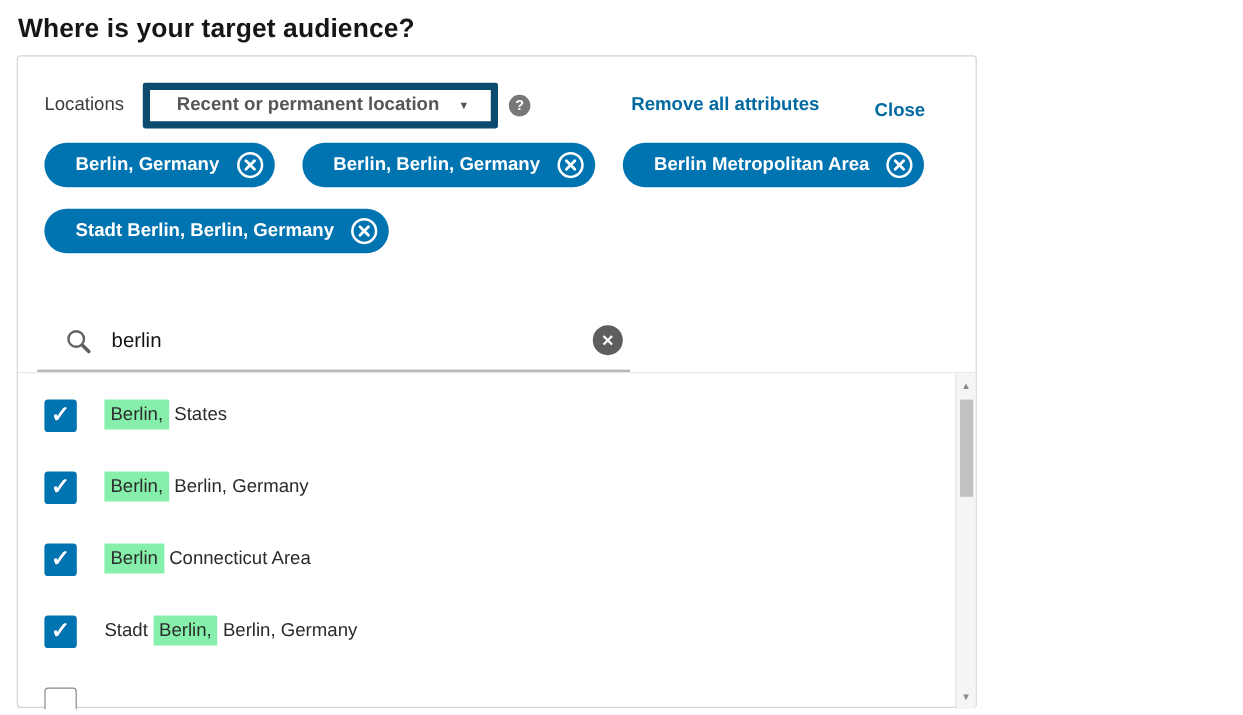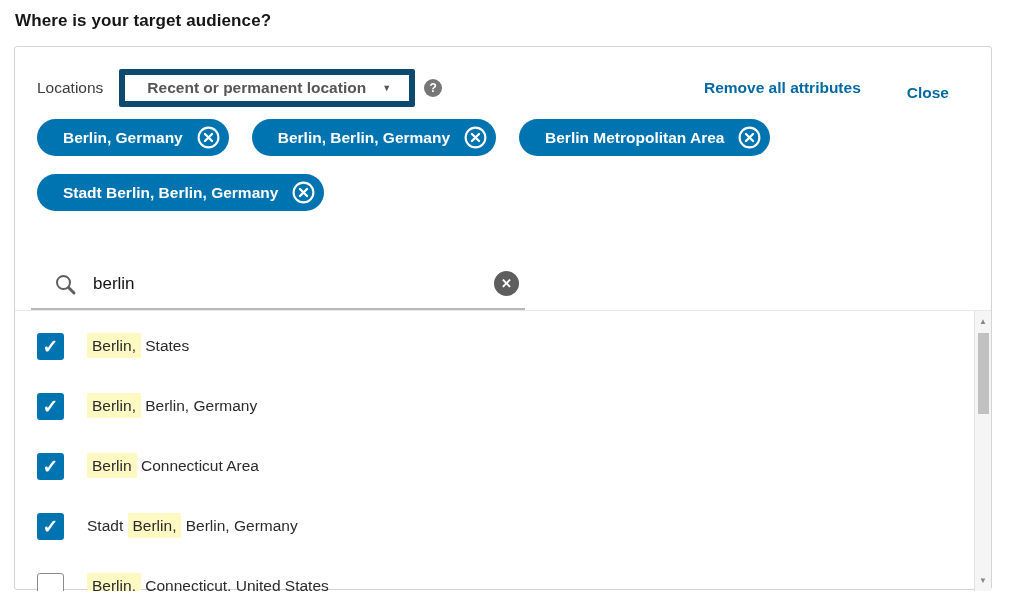--- a/index.html
+++ b/index.html
@@ -1,20 +1,20 @@
 <!DOCTYPE html>
 <html><head>
 <meta charset="utf-8">
 <style>
   * { margin:0; padding:0; box-sizing:border-box; }
   html,body { width:1036px; height:596px; background:#fff; overflow:hidden;
               font-family:"Liberation Sans", sans-serif; }
-  .page-title { margin:11px 0 0 15px; font-size:17px; font-weight:bold; color:#161616; letter-spacing:.1px; }
+  .page-title { margin:11px 0 0 15px; font-size:22px; font-weight:bold; color:#161616; letter-spacing:.1px; }
 
-  .panel { position:absolute; left:14px; top:46px; width:978px; height:544px;
+  .panel { position:absolute; left:14px; top:46px; width:800px; height:544px;
            background:#fff; border:1px solid #d4d4d4; border-radius:3px; }
 
   
   .panel-header { display:flex; align-items:center; padding:22px 42px 0 22px; height:60px; }
   .locations-label { font-size:15.5px; color:#3d3d3d; }
   .type-dropdown { display:flex; align-items:center; margin-left:16px; height:38px;
                    border:6px solid #0c4a6e; border-radius:2px; background:#fff;
                    padding:0 18px 0 22px; cursor:pointer; }
   .type-dropdown .dd-text { font-size:15.5px; font-weight:bold; color:#565656; }
   .type-dropdown .dd-caret { font-size:9px; color:#565656; margin-left:16px; }
@@ -42,21 +42,21 @@
 
   
   .list-area { border-top:1px solid #e9e9e9; height:281px; position:relative; overflow:hidden; }
   .rows { padding:5px 17px 0 0; }
   .row { height:60px; display:flex; align-items:center; padding-left:22px; cursor:pointer; }
   .cbx { width:27px; height:27px; border-radius:3px; margin-right:23px; flex:0 0 auto;
          display:flex; align-items:center; justify-content:center; }
   .cbx.checked { background:#0073b1; color:#fff; font-size:19px; font-weight:bold; }
   .cbx.unchecked { background:#fff; border:1.5px solid #8a8a8a; color:transparent; }
   .row-label { font-size:15.5px; color:#2b2b2b; white-space:pre-wrap; }
-  .hl { background:#fef9c3; padding:4px 5px; border-radius:1px; }
+  .hl { background:#86efac; padding:4px 5px; border-radius:1px; }
 
   
   .scrollbar { position:absolute; top:0; right:0; bottom:0; width:17px; background:#f5f5f5;
                border-left:1px solid #e4e4e4; }
   .scroll-up, .scroll-down { position:absolute; left:0; width:100%; text-align:center;
                font-size:8px; color:#888; cursor:pointer; }
   .scroll-up { top:6px; }
   .scroll-down { bottom:6px; }
   .scroll-thumb { position:absolute; left:3px; top:22px; width:11px; height:81px; background:#c1c1c1; cursor:grab; }
 </style>
@@ -147,21 +147,20 @@
         <span class="row-label"><span></span><span class="hl">Berlin</span><span> Connecticut Area</span></span>
       </div>
 
       <div class="row">
         <span class="cbx checked">✓</span>
         <span class="row-label"><span>Stadt </span><span class="hl">Berlin,</span><span> Berlin, Germany</span></span>
       </div>
 
       <div class="row">
         <span class="cbx unchecked"></span>
-        <span class="row-label"><span></span><span class="hl">Berlin,</span><span> Connecticut, United States</span></span>
       </div>
 
     </div>
 
     <div class="scrollbar">
       <span class="scroll-up">▲</span>
       <div class="scroll-thumb"></div>
       <span class="scroll-down">▼</span>
     </div>
   </div>

